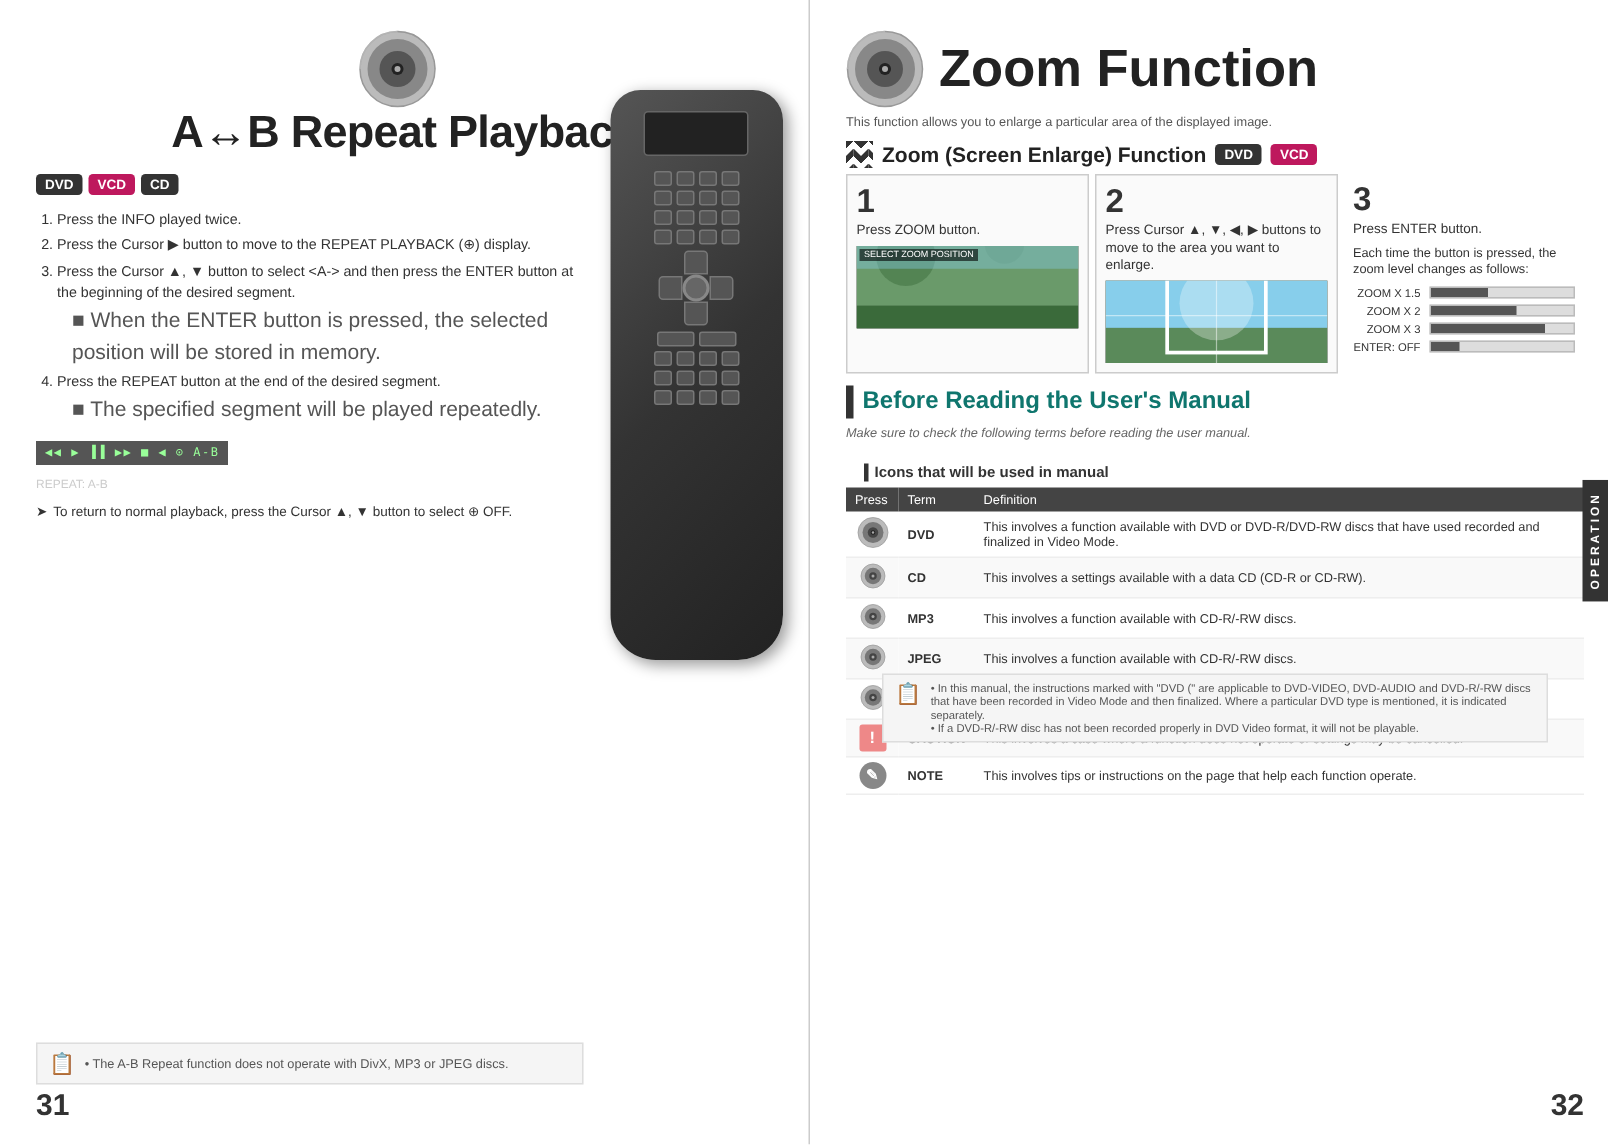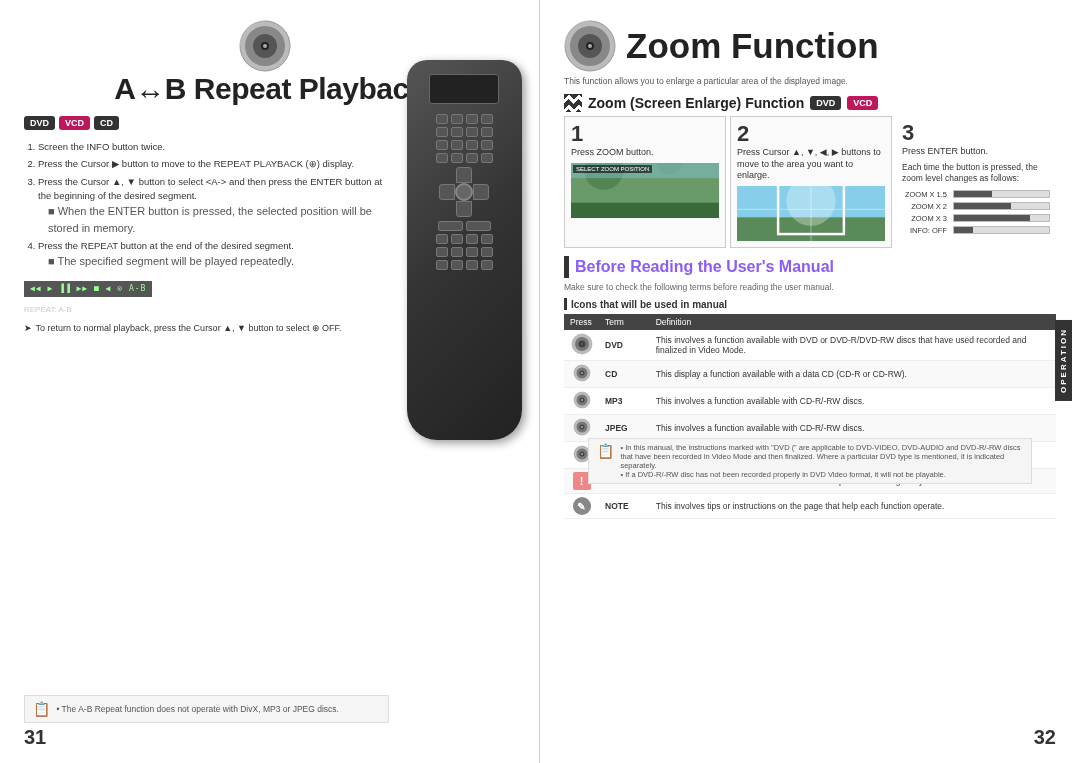--- a/index.html
+++ b/index.html
@@ -96,21 +96,21 @@
     }
     .instructions ol {
       padding-left: 14px;
     }
     .instructions ol li {
       margin-bottom: 3px;
     }
     .instructions .note-bullet {
       padding-left: 10px;
       color: #555;
-      font-size: 11px;
+      font-size: 14px;
     }
     .note-bullet::before {
       content: "■ ";
     }
 
     
     .display-bar {
       background: #555;
       color: #9f9;
       font-size: 8px;
@@ -381,33 +381,35 @@
     }
     .section-bar {
       width: 5px;
       height: 22px;
       background: #333;
       flex-shrink: 0;
     }
     .section-title {
       font-size: 16px;
       font-weight: bold;
-      color: #8b5cf6;
+      color: #0f766e;
     }
     .section-subtitle {
       font-size: 8.5px;
       color: #666;
-      margin-bottom: 6px;
+      font-style: italic;
+      margin-bottom: 16px;
     }
 
     .subsection-header {
       display: flex;
       align-items: center;
       gap: 4px;
       margin-bottom: 4px;
+      margin-left: 12px;
     }
     .subsection-bar {
       width: 3px;
       height: 12px;
       background: #333;
       flex-shrink: 0;
     }
     .subsection-title {
       font-size: 10px;
       font-weight: bold;
@@ -475,21 +477,21 @@
   </div>
 
   <div class="disc-badges">
     <span class="badge dvd">DVD</span>
     <span class="badge vcd">VCD</span>
     <span class="badge cd">CD</span>
   </div>
 
   <div class="instructions" style="padding-right: 130px;">
     <ol>
-      <li>Screen the INFO button twice.</li>
+      <li>Press the INFO played twice.</li>
       <li>Press the Cursor ▶ button to move to the REPEAT PLAYBACK (⊕) display.</li>
       <li>
         <span>Press the Cursor ▲, ▼ button to select &lt;A-&gt; and then press the ENTER button at the beginning of the desired segment.</span>
         <div class="note-bullet">When the ENTER button is pressed, the selected position will be stored in memory.</div>
       </li>
       <li>
         <span>Press the REPEAT button at the end of the desired segment.</span>
         <div class="note-bullet">The specified segment will be played repeatedly.</div>
       </li>
     </ol>
@@ -661,21 +663,21 @@
               <div class="zoom-bar-fill" style="width:60%"></div>
             </div>
           </div>
           <div class="zoom-bar-row">
             <span class="zoom-bar-label">ZOOM X 3</span>
             <div class="zoom-bar-track">
               <div class="zoom-bar-fill" style="width:80%"></div>
             </div>
           </div>
           <div class="zoom-bar-row">
-            <span class="zoom-bar-label">INFO: OFF</span>
+            <span class="zoom-bar-label">ENTER: OFF</span>
             <div class="zoom-bar-track">
               <div class="zoom-bar-fill" style="width:20%"></div>
             </div>
           </div>
         </div>
       </div>
     </div>
 
     <div class="section-header" style="margin-top:8px;">
       <div class="section-bar"></div>
@@ -710,21 +712,21 @@
             <td>This involves a function available with DVD or DVD-R/DVD-RW discs that have used recorded and finalized in Video Mode.</td>
           </tr>
           <tr>
             <td style="text-align: center;"><svg width="18" height="18" viewBox="0 0 18 18">
                 <circle cx="9" cy="9" r="8" fill="#bbb" stroke="#999" stroke-width="0.5"></circle>
                 <circle cx="9" cy="9" r="5.5" fill="#777"></circle>
                 <circle cx="9" cy="9" r="2.5" fill="#444"></circle>
                 <circle cx="9" cy="9" r="1" fill="#aaa"></circle>
               </svg></td>
             <td style="font-weight: bold;">CD</td>
-            <td>This display a function available with a data CD (CD-R or CD-RW).</td>
+            <td>This involves a settings available with a data CD (CD-R or CD-RW).</td>
           </tr>
           <tr>
             <td style="text-align: center;"><svg width="18" height="18" viewBox="0 0 18 18">
                 <circle cx="9" cy="9" r="8" fill="#bbb" stroke="#999" stroke-width="0.5"></circle>
                 <circle cx="9" cy="9" r="5.5" fill="#777"></circle>
                 <circle cx="9" cy="9" r="2.5" fill="#444"></circle>
                 <circle cx="9" cy="9" r="1" fill="#aaa"></circle>
               </svg></td>
             <td style="font-weight: bold;">MP3</td>
             <td>This involves a function available with CD-R/-RW discs.</td>

